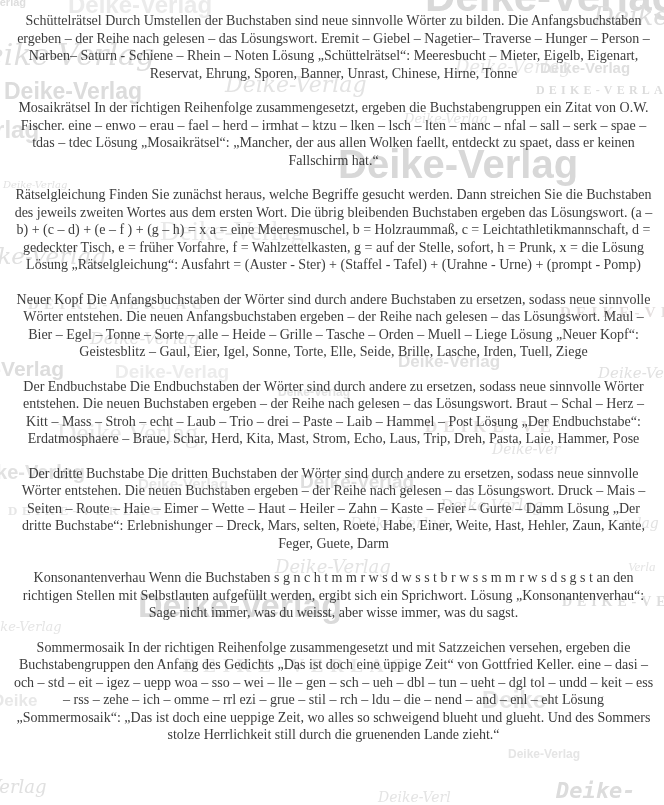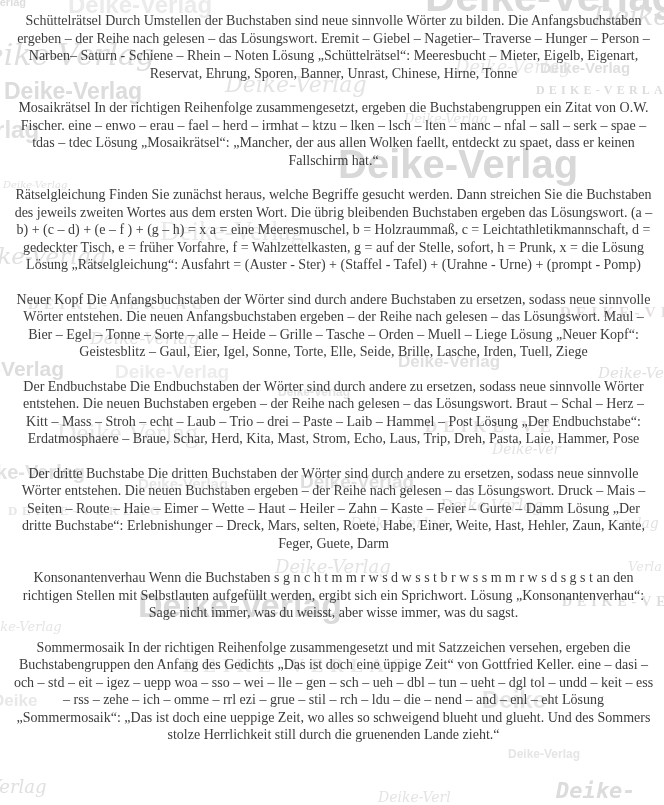--- a/index.html
+++ b/index.html
@@ -75,21 +75,21 @@
     <span class="wm wm-caps" style="left: 425px; top: 418px; font-size: 17px; color: rgb(230, 226, 226);">DEIKE-VE</span>
     <span class="wm wm-script" style="left: 492px; top: 442px; font-size: 14px; color: rgb(227, 227, 227); font-style: italic;">Deike-Ver</span>
     <span class="wm wm-bold" style="left: -35px; top: 462px; font-size: 20px; color: rgb(225, 225, 225);">Deike-Verlag</span>
     <span class="wm wm-bold" style="left: 138px; top: 476px; font-size: 15px; color: rgb(231, 231, 231);">Deike-Verlag</span>
     <span class="wm wm-bold" style="left: 300px; top: 472px; font-size: 19px; color: rgb(223, 223, 223);">Deike-Verlag</span>
     <span class="wm wm-caps" style="left: 8px; top: 504px; font-size: 13px; color: rgb(230, 230, 230);">DEIKE-VERLAG</span>
     <span class="wm wm-script" style="left: 440px; top: 498px; font-size: 16px; color: rgb(225, 225, 225);">Deike-Verlag</span>
     <span class="wm wm-script" style="left: 350px; top: 516px; font-size: 15px; color: rgb(231, 231, 231);">Deike-Verlag</span>
     <span class="wm wm-script" style="left: 622px; top: 516px; font-size: 14px; color: rgb(226, 226, 226);">erlag</span>
     <span class="wm wm-script" style="left: 275px; top: 558px; font-size: 18px; color: rgb(227, 227, 227);">Deike-Verlag</span>
-    <span class="wm wm-script" style="left: 628px; top: 560px; font-size: 13px; color: rgb(228, 228, 228);">Verla</span>
+    <span class="wm wm-script" style="left: 628px; top: 560px; font-size: 13px; color: rgb(228, 228, 228); font-family: Liberation Serif, serif;">Verla</span>
     <span class="wm wm-bold" style="left: 138px; top: 588px; font-size: 34px; color: rgb(218, 218, 218);">Deike-Verlag</span>
     <span class="wm wm-caps" style="left: 562px; top: 595px; font-size: 14px; color: rgb(222, 222, 222);">DEIKE-VERLAG</span>
     <span class="wm wm-script" style="left: -22px; top: 620px; font-size: 13px; color: rgb(229, 229, 229);">Deike-Verlag</span>
     <span class="wm wm-caps" style="left: 183px; top: 656px; font-size: 19px; color: rgb(231, 231, 231);">DEIKE-VERLAG</span>
     <span class="wm wm-bold" style="left: -8px; top: 692px; font-size: 17px; color: rgb(232, 232, 232);">Deike</span>
     <span class="wm wm-bold" style="left: 482px; top: 688px; font-size: 24px; color: rgb(230, 230, 230);">Deike-</span>
     <span class="wm wm-bold" style="left: 508px; top: 748px; font-size: 12px; color: rgb(229, 229, 229);">Deike-Verlag</span>
     <span class="wm wm-script" style="left: -12px; top: 778px; font-size: 18px; color: rgb(224, 224, 224);">Verlag</span>
     <span class="wm wm-script" style="left: 378px; top: 790px; font-size: 14px; color: rgb(228, 228, 228);">Deike-Verl</span>
     <span class="wm wm-mono" style="left: 556px; top: 780px; font-size: 22px; color: rgb(220, 220, 220);">Deike-</span>

